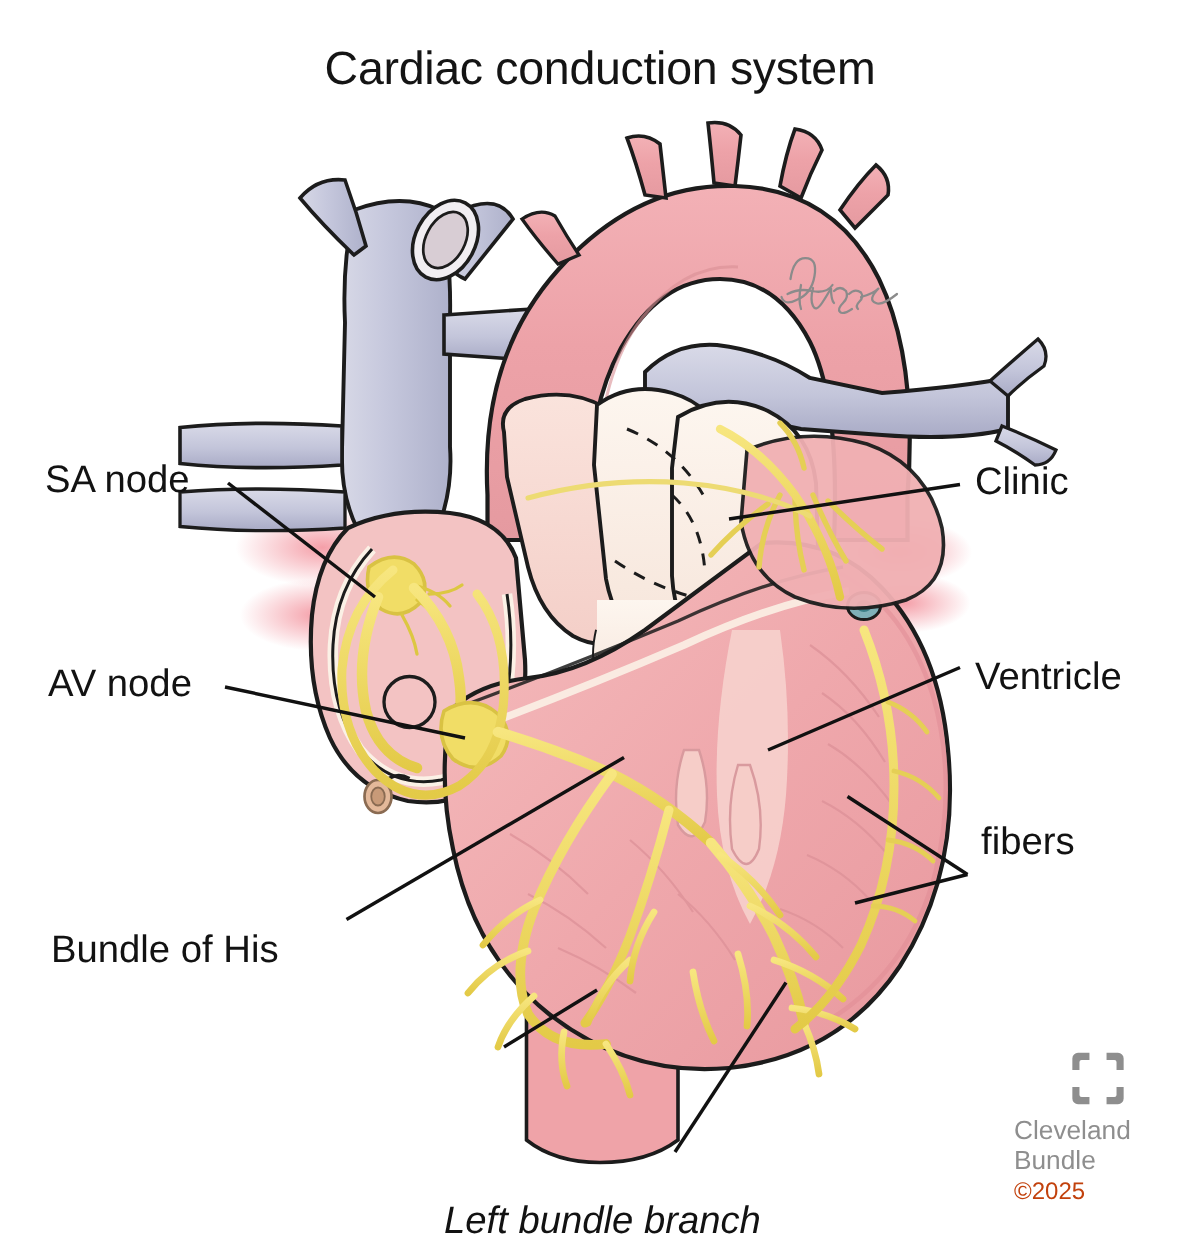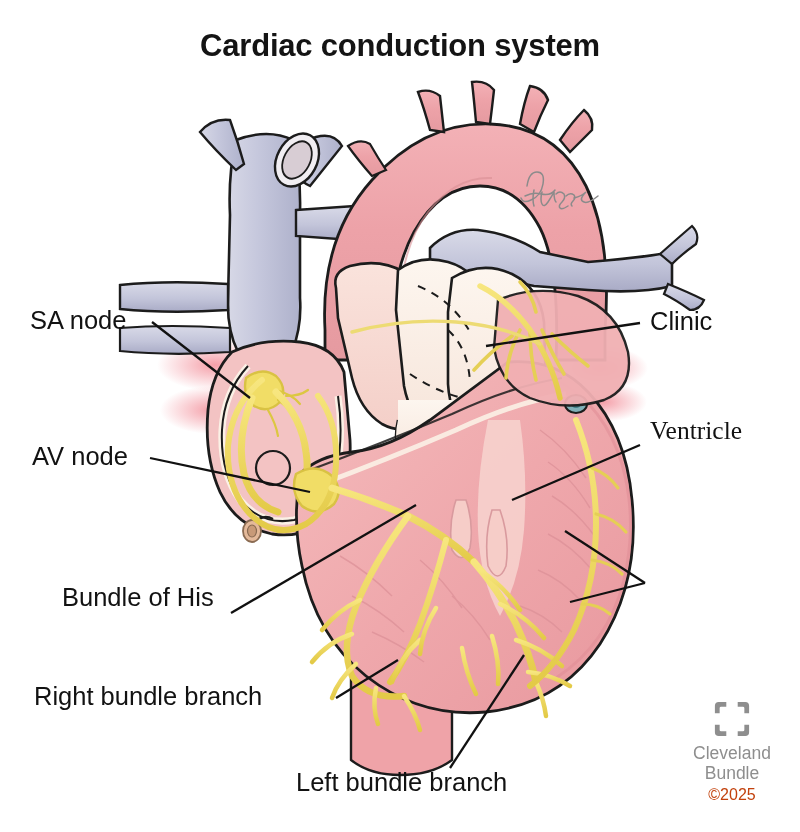--- a/index.html
+++ b/index.html
@@ -16,21 +16,21 @@
     overflow: hidden;
     font-family: "Liberation Sans", sans-serif;
   }
   #title {
     position: absolute;
     top: 28px;
     left: 0;
     width: 800px;
     text-align: center;
     font-size: 31px;
-    font-weight: bold;
+    font-weight: normal;
     color: #141414;
     letter-spacing: -0.2px;
   }
   .label {
     position: absolute;
     font-size: 25.5px;
     color: #121212;
     white-space: nowrap;
     line-height: 1.1;
   }
@@ -39,21 +39,20 @@
     position: absolute;
     top: 0; left: 0;
     width: 800px;
     height: 832px;
   }
   #logo {
     position: absolute;
     left: 676px;
     top: 700px;
     width: 112px;
-    text-align: center;
     color: #8e8e8e;
   }
   #logo .mark { width: 38px; height: 38px; margin: 0 auto 6px auto; display: block; }
   #logo .name {
     font-size: 17.5px;
     line-height: 1.12;
     color: #8e8e8e;
   }
   #logo .copy {
     font-size: 16px;
@@ -389,31 +388,31 @@
       <line x1="640" y1="445" x2="512" y2="500"></line>
       <path d="M645 583 L565 531"></path>
       <path d="M645 583 L570 602"></path>
     </g>
   </svg>
 
   <div class="label" style="left:30px; top:306px;text-align:right;">SA node</div>
 
   <div class="label" style="left:32px; top:442px;">AV node</div>
 
-  <div class="label" style="left:34px; top:583px;margin-left:28px;">Bundle of His</div>
-
-  <div class="label" style="left:34px; top:682px;">Right bundle branch</div>
-
-  <div class="label" style="left:296px; top:768px;">Left bundle branch</div>
+  <div class="label" style="left:34px; top:619px;">Bundle of His</div>
+
+
+  <div class="label" style="left:296px; top:800px;font-style:italic;">Left bundle branch</div>
 
   <div class="label" style="left:650px; top:307px;">Clinic</div>
 
-  <div class="label" style="left:650px; top:417px;font-family:Liberation Serif, serif;">Ventricle</div>
+  <div class="label" style="left:650px; top:437px;">Ventricle</div>
 
   <div class="label two-line" style="left:654px; top:547px; width:140px;">
+    <div>fibers</div>
   </div>
 
   <div id="logo">
     <svg class="mark" viewBox="0 0 40 40" xmlns="http://www.w3.org/2000/svg">
       <g fill="#8e8e8e">
         <path d="M2 6 a4 4 0 0 1 4 -4 h8 v5 h-5.5 a1.5 1.5 0 0 0 -1.5 1.5 v5.5 h-5 Z"></path>
         <path d="M38 6 a4 4 0 0 0 -4 -4 h-8 v5 h5.5 a1.5 1.5 0 0 1 1.5 1.5 v5.5 h5 Z"></path>
         <path d="M2 34 a4 4 0 0 0 4 4 h8 v-5 h-5.5 a1.5 1.5 0 0 1 -1.5 -1.5 v-5.5 h-5 Z"></path>
         <path d="M38 34 a4 4 0 0 1 -4 4 h-8 v-5 h5.5 a1.5 1.5 0 0 0 1.5 -1.5 v-5.5 h5 Z"></path>
       </g>

